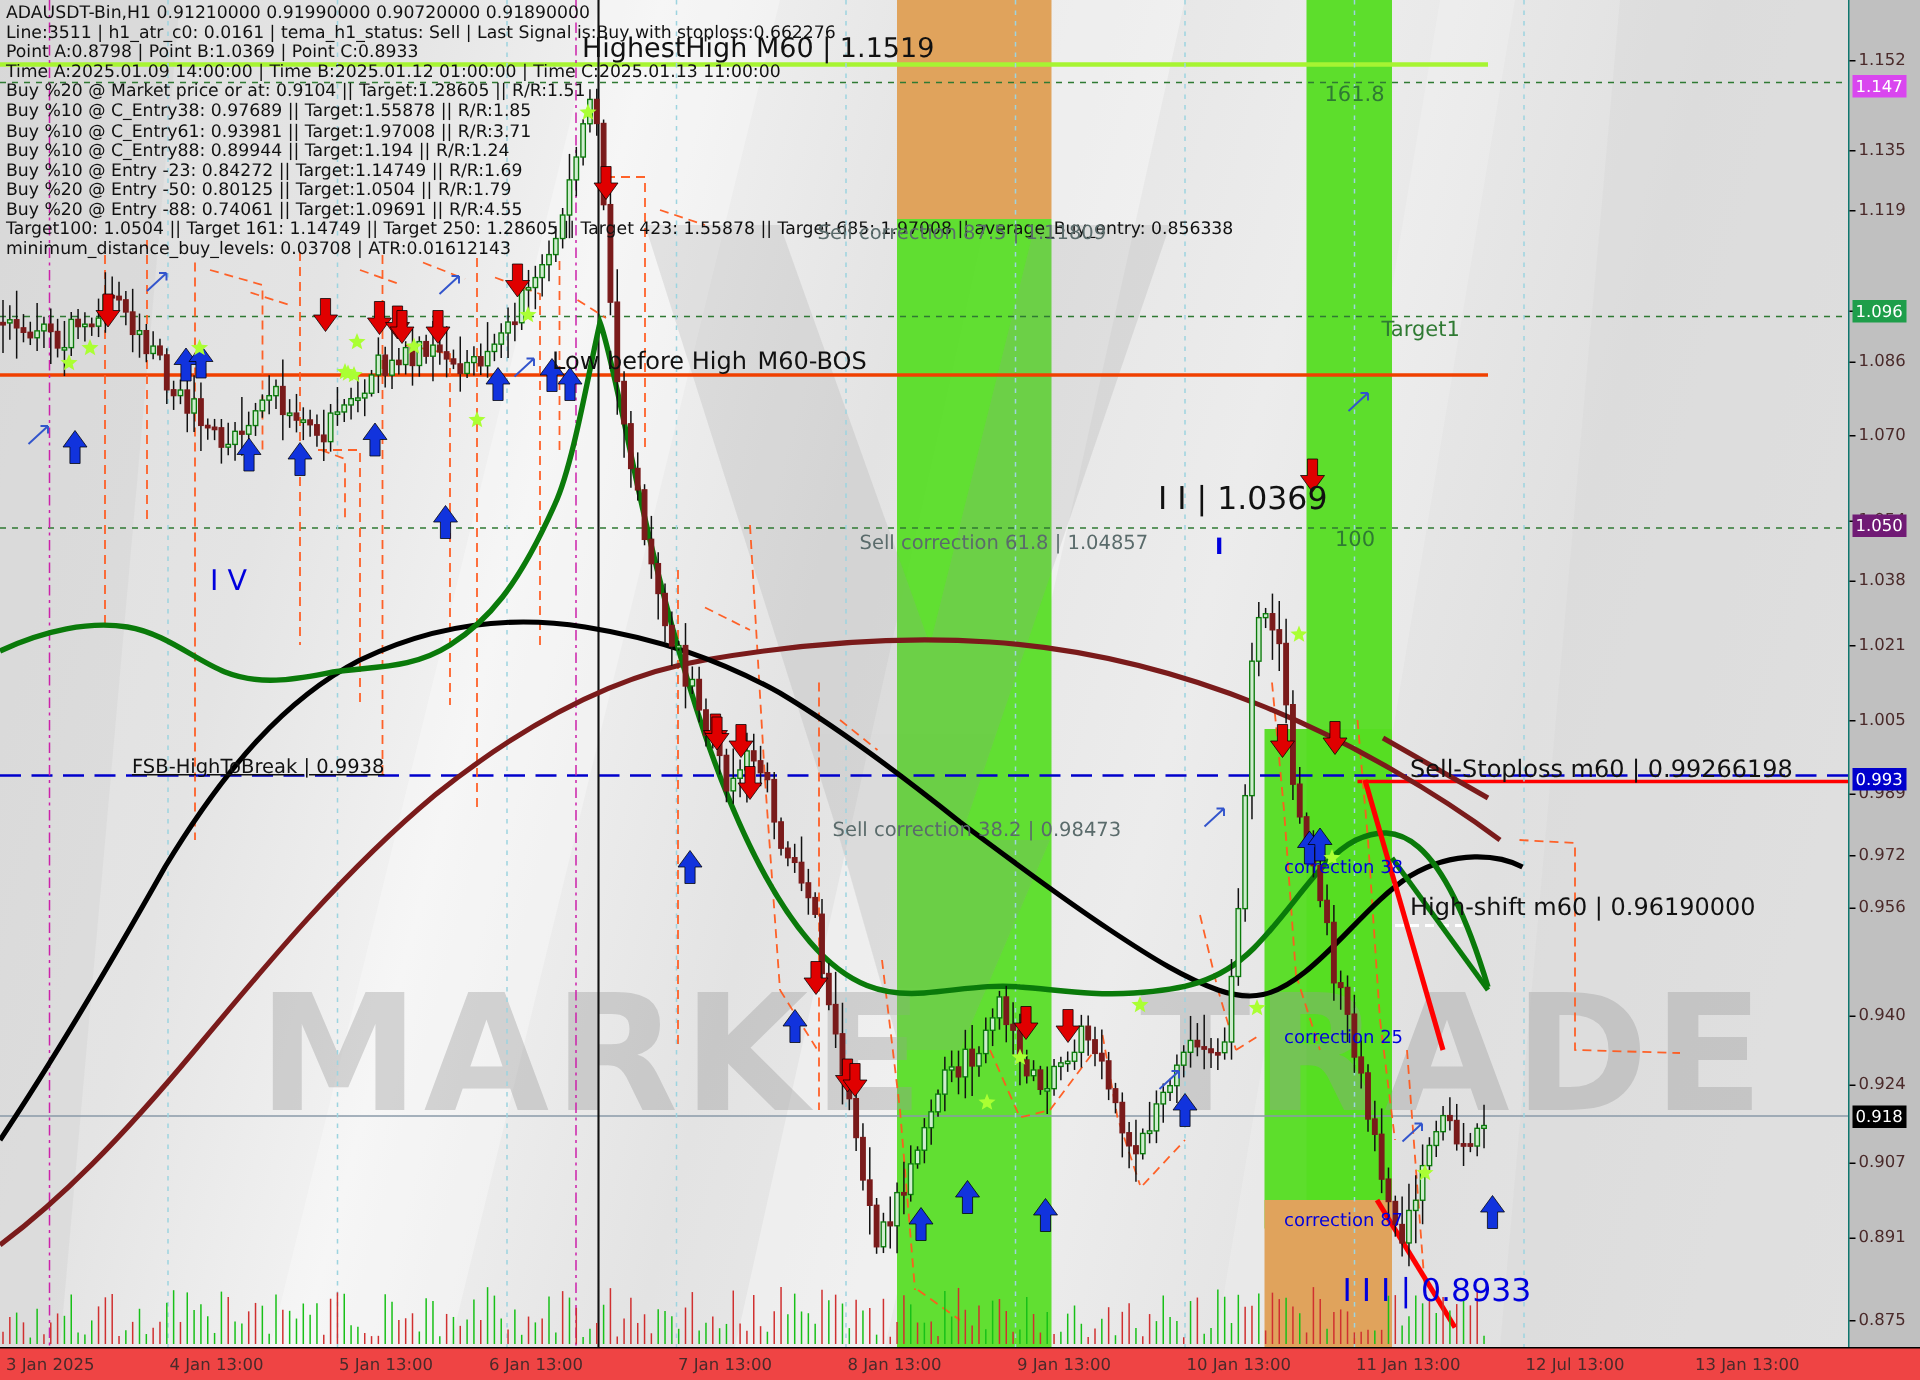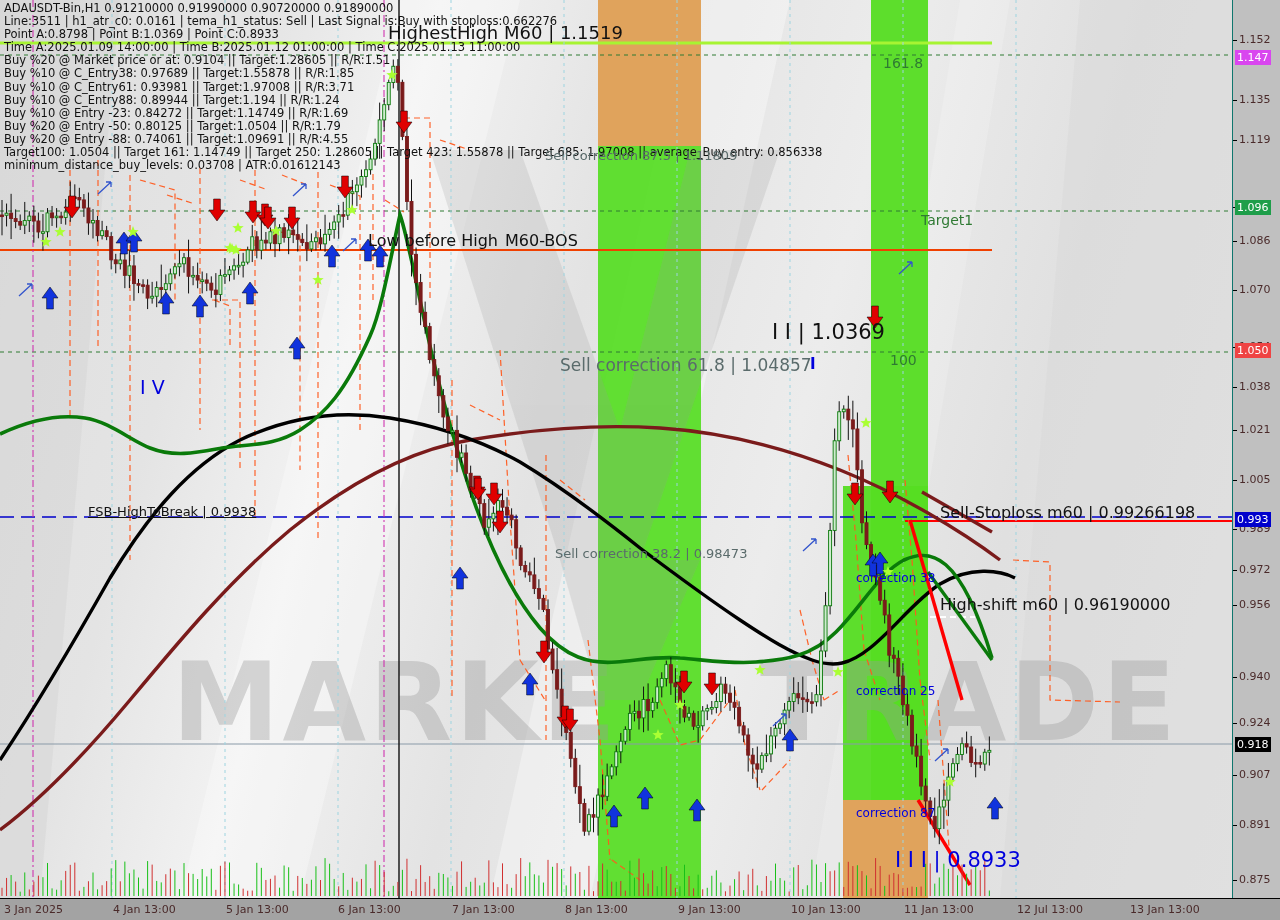--- a/index.html
+++ b/index.html
@@ -8,21 +8,21 @@
   #plot{position:absolute;left:0;top:0;width:1232px;height:898px;overflow:hidden;
         background:linear-gradient(105deg,#dedede 0%,#e4e4e4 18%,#f2f2f2 30%,#e3e3e3 45%,#ececec 62%,#e0e0e0 78%,#e6e6e6 100%);}
   #plot svg{position:absolute;left:0;top:0;}
   
   #pscale{position:absolute;left:1232px;top:0;width:48px;height:898px;background:#c0c0c0;border-left:1px solid #0f766e;}
   .ptick{position:absolute;left:0;font-size:11px;color:#4a2a2a;white-space:nowrap;}
   .ptick i{position:absolute;left:0;top:7px;width:4px;height:1px;background:#000;}
   .ptick span{position:absolute;left:6px;top:0;}
   .pbadge{position:absolute;left:2px;font-size:11px;padding:1px 2px;white-space:nowrap;color:#fff;}
   
-  #tscale{position:absolute;left:0;top:898px;width:1280px;height:22px;background:#a3a3a3;border-top:1px solid #000;}
+  #tscale{position:absolute;left:0;top:898px;width:1280px;height:22px;background:#ef4444;border-top:1px solid #000;}
   .ttick{position:absolute;top:4px;font-size:11px;color:#4a2a2a;white-space:nowrap;}
   
   #info{position:absolute;left:4px;top:2px;font-size:11.5px;line-height:13.1px;color:#111;white-space:nowrap;}
   #info div{height:13.1px;}
   .anno{position:absolute;white-space:nowrap;}
 </style>
 </head>
 <body>
 
 <div id="app">
@@ -1007,21 +1007,21 @@
     <div class="anno" style="left:388px;top:22px;font-size:18px;color:#111;">HighestHigh  M60 | 1.1519</div>
 
     <div class="anno" style="left:883px;top:55px;font-size:14px;color:#2f7a33;">161.8</div>
 
     <div class="anno" style="left:878px;top:212px;font-size:14px;color:#2f7a33;margin-left:43px;">Target1</div>
 
     <div class="anno" style="left:890px;top:352px;font-size:14px;color:#2f7a33;">100</div>
 
     <div class="anno" style="left:545px;top:148px;font-size:13px;color:#5a6b6b;">Sell correction 87.5 | 1.11809</div>
 
-    <div class="anno" style="left:560px;top:355px;font-size:17px;color:#5a6b6b;">Sell correction 61.8 | 1.04857</div>
+    <div class="anno" style="left:573px;top:355px;font-size:13px;color:#5a6b6b;">Sell correction 61.8 | 1.04857</div>
 
     <div class="anno" style="left:555px;top:546px;font-size:13px;color:#5a6b6b;">Sell correction 38.2 | 0.98473</div>
 
     <div class="anno" style="left:368px;top:231px;font-size:16px;color:#111;">Low before High</div>
 
     <div class="anno" style="left:505px;top:231px;font-size:16px;color:#111;">M60-BOS</div>
 
     <div class="anno" style="left:140px;top:376px;font-size:19px;color:#0000dd;">I V</div>
 
     <div class="anno" style="left:772px;top:320px;font-size:21px;color:#111;">I I | 1.0369</div>
@@ -1111,30 +1111,30 @@
       <div class="ptick" style="top: 818px;">
         <i></i>
         <span>0.891</span>
       </div>
       <div class="ptick" style="top: 873px;">
         <i></i>
         <span>0.875</span>
       </div>
       <div class="pbadge" style="top: 50px; background: #d946ef;">1.147</div>
       <div class="pbadge" style="top: 200px; background: rgb(30, 158, 74);">1.096</div>
-      <div class="pbadge" style="top: 343px; background: #ef4444;">1.050</div>
+      <div class="pbadge" style="top: 343px; background: #701a75;">1.050</div>
       <div class="pbadge" style="top: 512px; background: rgb(0, 0, 204);">0.993</div>
       <div class="pbadge" style="top: 737px; background: rgb(0, 0, 0);">0.918</div>
     </div>
 
   <div id="tscale">
       <div class="ttick" style="left: 4px;">3 Jan 2025</div>
       <div class="ttick" style="left: 113px;">4 Jan 13:00</div>
       <div class="ttick" style="left: 226px;">5 Jan 13:00</div>
-      <div class="ttick" style="left: 338px;">6 Jan 13:00</div>
+      <div class="ttick" style="left: 326px;">6 Jan 13:00</div>
       <div class="ttick" style="left: 452px;">7 Jan 13:00</div>
       <div class="ttick" style="left: 565px;">8 Jan 13:00</div>
       <div class="ttick" style="left: 678px;">9 Jan 13:00</div>
       <div class="ttick" style="left: 791px;">10 Jan 13:00</div>
       <div class="ttick" style="left: 904px;">11 Jan 13:00</div>
       <div class="ttick" style="left: 1017px;">12 Jul 13:00</div>
       <div class="ttick" style="left: 1130px;">13 Jan 13:00</div>
     </div>
 
 </div>

